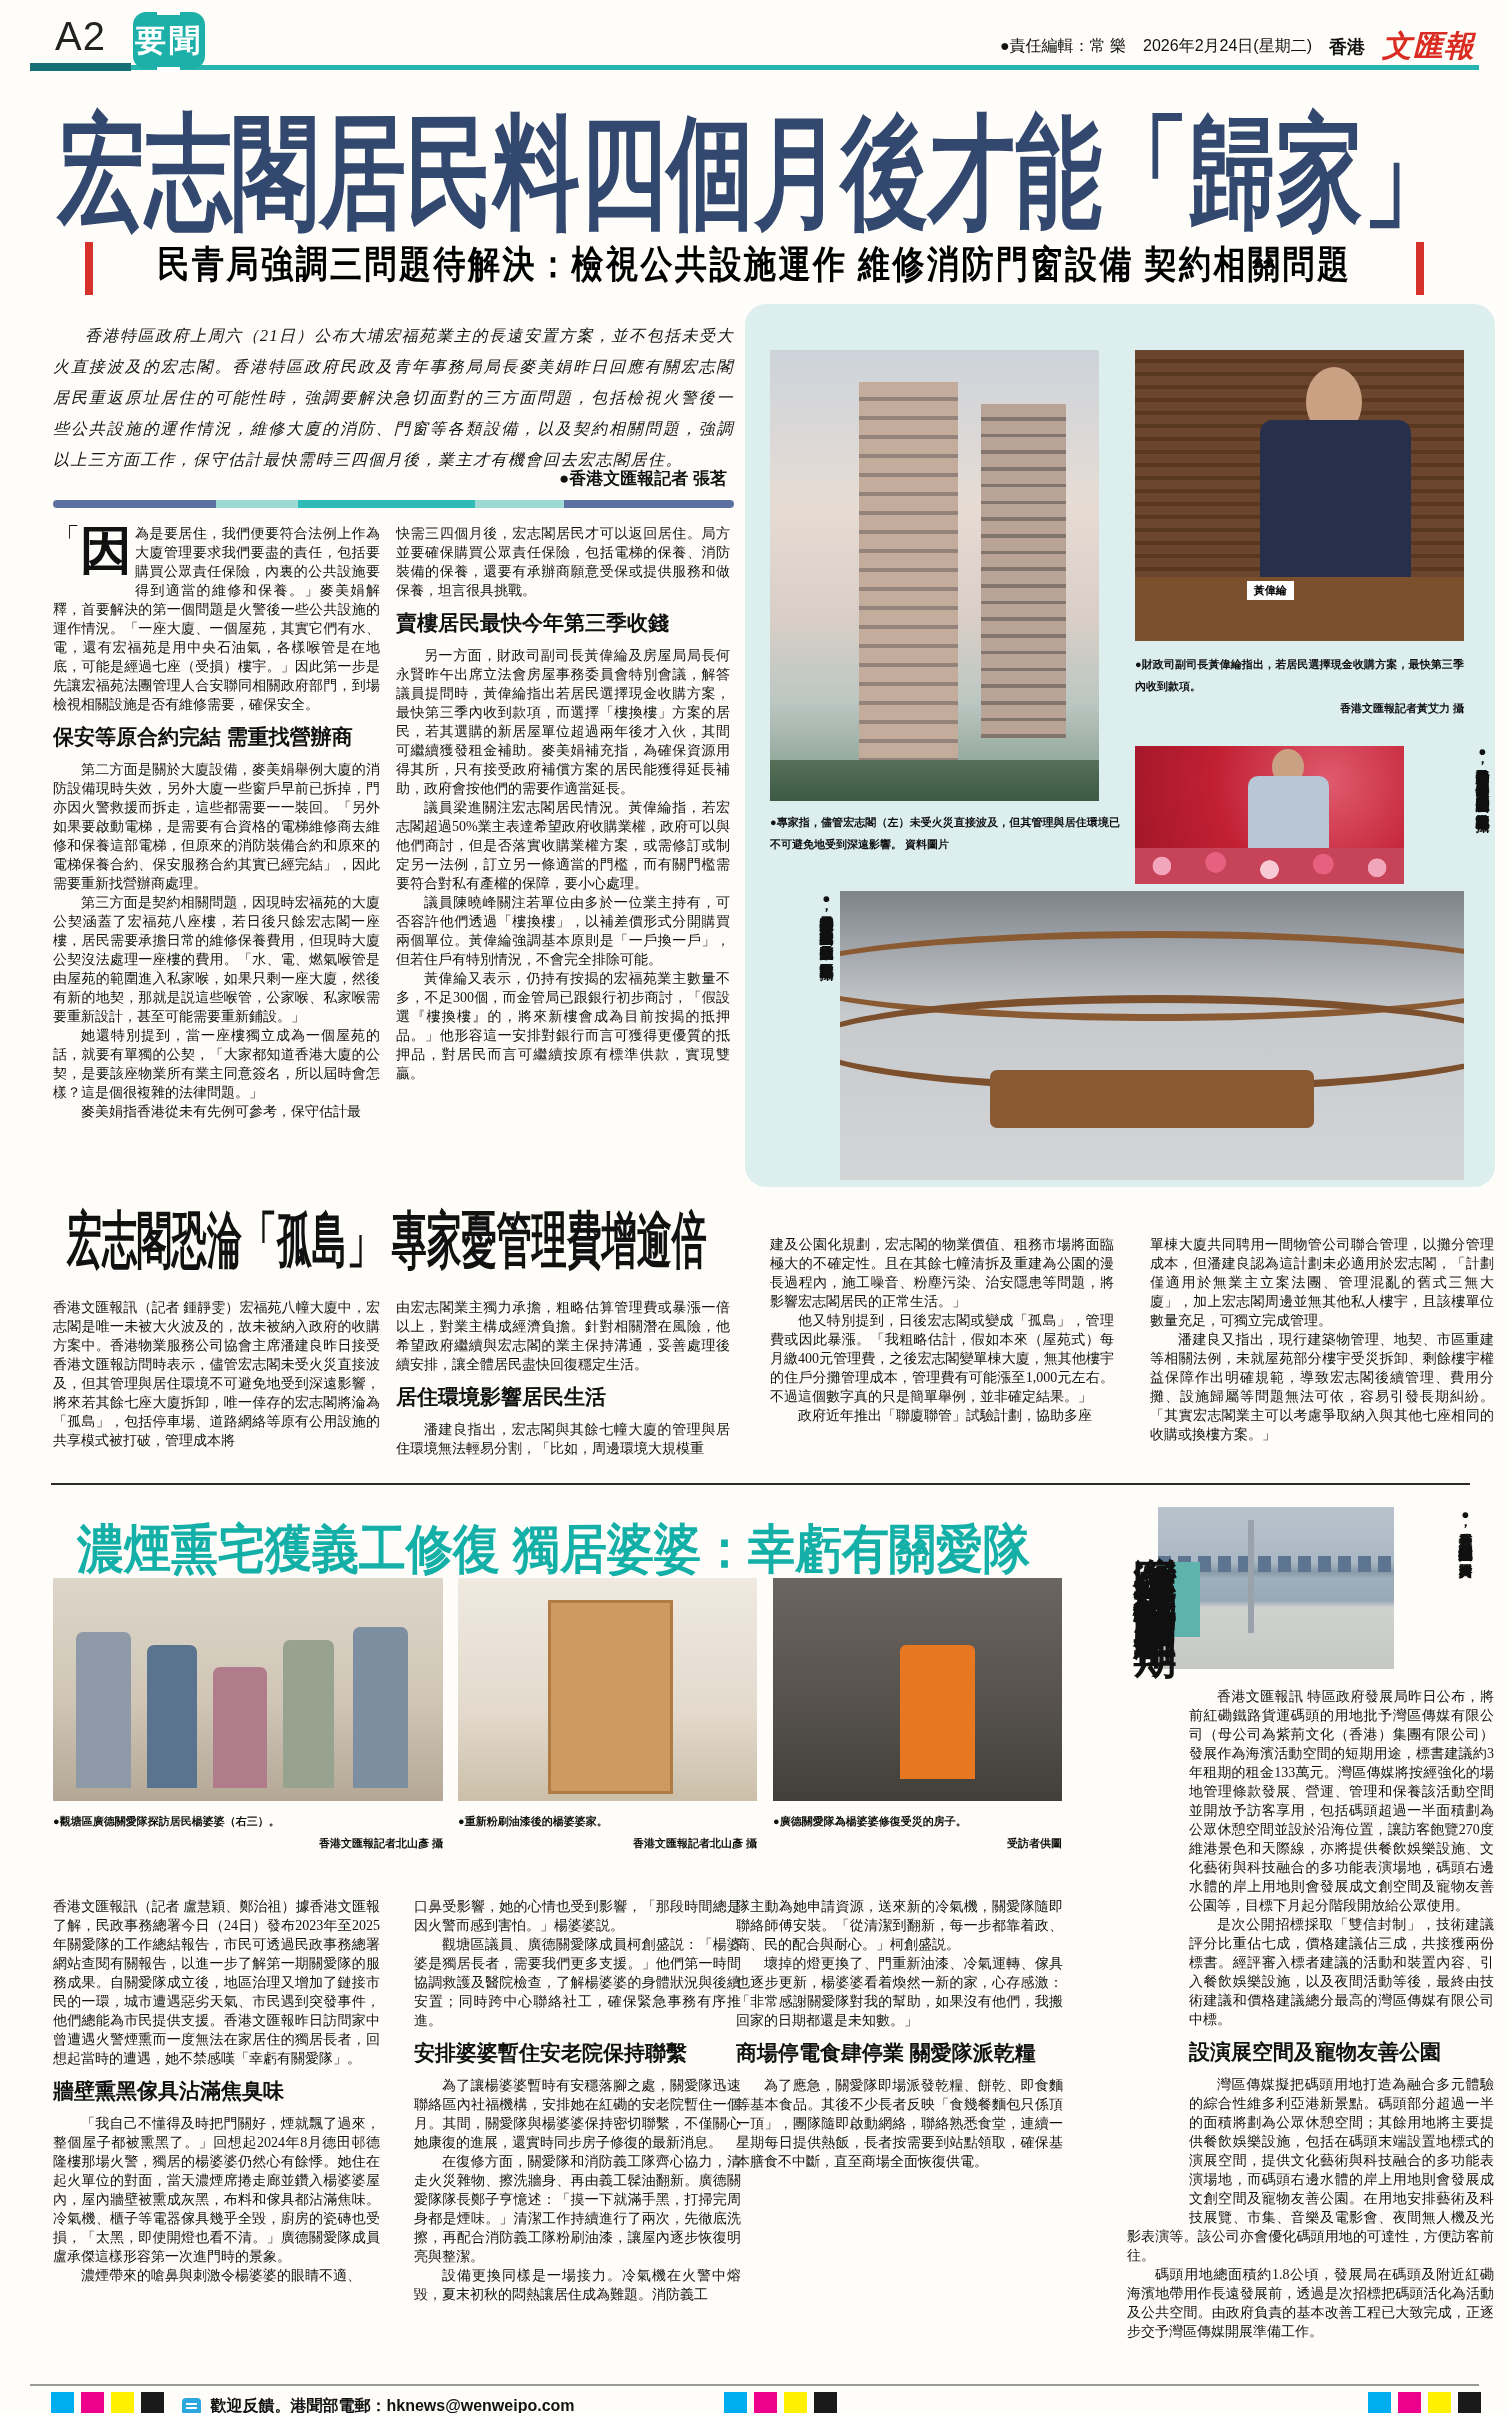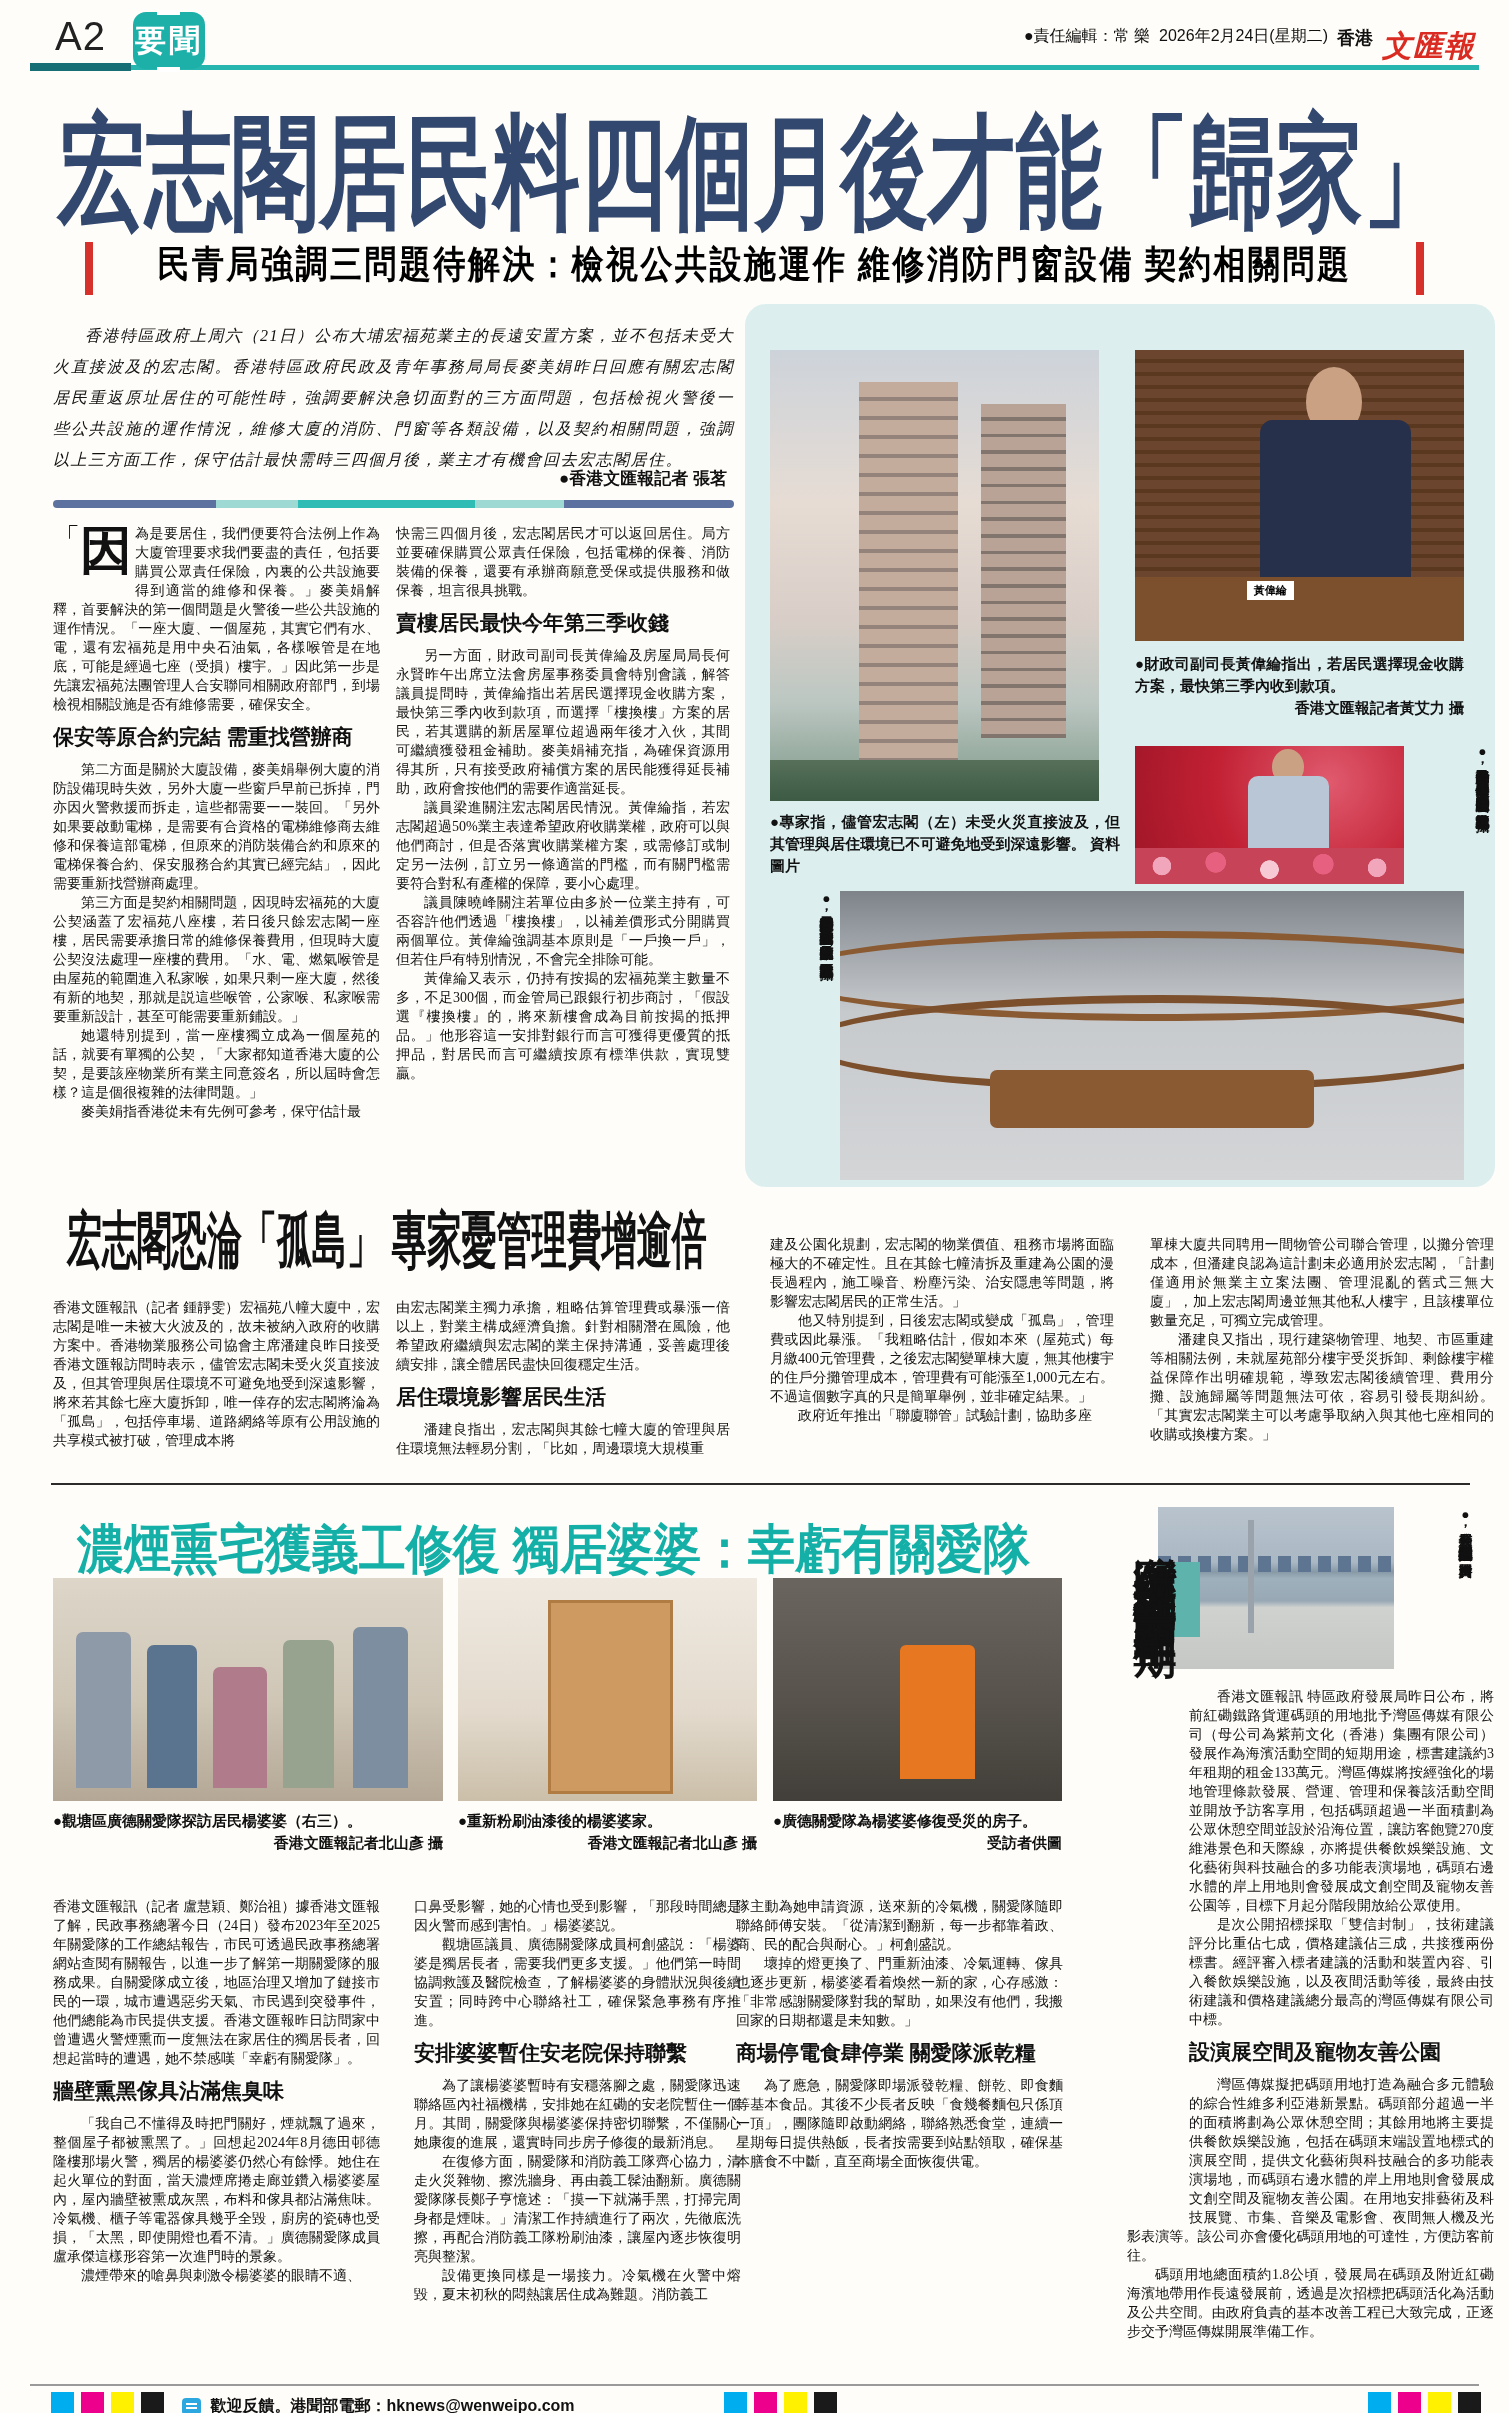--- a/index.html
+++ b/index.html
@@ -6,21 +6,21 @@
   #page{position:relative;width:1510px;height:2413px;background:#fffdf9;overflow:hidden;
         font-family:"Liberation Serif","DejaVu Serif",serif;color:#111;}
   .abs{position:absolute;}
   .sans{font-family:"Liberation Sans","DejaVu Sans",sans-serif;}
   
   .page-no{font-size:40px;color:#222;letter-spacing:1px;}
   .badge{width:72px;height:57px;background:#1db0a9;border-radius:13px;color:#fff;
          display:flex;align-items:center;justify-content:center;font-size:31px;font-weight:bold;
          letter-spacing:3px;z-index:5;}
   .badge .notch{position:absolute;width:23px;height:5px;background:#ffffff;left:24px;}
-  .hdr-right{font-size:16px;color:#111;display:flex;align-items:flex-start;gap:9px;white-space:nowrap;}
+  .hdr-right{font-size:16px;color:#111;display:flex;align-items:center;gap:17px;white-space:nowrap;}
   .dot-teal{color:#1db0a9;}
   .masthead{color:#d92b21;font-size:30px;font-weight:bold;font-style:italic;letter-spacing:1px;}
   .rule-teal-main{height:5px;background:#27b6af;}
   .rule-teal-dark{height:8px;background:#176e74;}
   
   .main-headline{font-size:87px;font-weight:bold;color:#33486e;white-space:nowrap;
                  transform:scaleY(1.42);transform-origin:top left;letter-spacing:0px;}
   .sub-headline{font-size:32px;font-weight:bold;color:#000;white-space:nowrap;text-align:center;
                 transform:scaleY(1.18);transform-origin:top center;letter-spacing:2.5px;}
   .red-tick{width:8px;height:53px;background:#d6322b;}
@@ -35,21 +35,21 @@
   .btxt p{margin:0;text-indent:2em;}
   .btxt p.p-noindent{text-indent:0;}
   .col-subhead{font-family:"Liberation Sans","DejaVu Sans",sans-serif;font-size:21px;font-weight:bold;
                text-align:left;margin:10px 0;text-indent:0;line-height:1.25;}
   .dropcap-box{float:left;width:76px;height:64px;margin:1px 6px 0 0;}
   .dropcap-q{font-size:27px;vertical-align:top;line-height:1;}
   .dropcap-c{font-size:52px;font-weight:bold;line-height:1;}
   
   .photo-panel{background:#dcefee;border-radius:21px;}
   .photo{overflow:hidden;position:absolute;}
-  .cap{font-family:"Liberation Sans","DejaVu Sans",sans-serif;font-size:15px;line-height:22px;
+  .cap{font-family:"Liberation Sans","DejaVu Sans",sans-serif;font-size:11px;line-height:22px;
        font-weight:bold;text-align:justify;}
   .cap .credit{font-weight:bold;}
   .credit-line{display:block;text-align:right;}
   .vtext{writing-mode:vertical-rl;font-family:"Liberation Sans","DejaVu Sans",sans-serif;
          font-size:13.7px;line-height:20px;font-weight:bold;}
   
   .ph-buildings{background:linear-gradient(180deg,#cdd3da 0%,#e6dcd4 34%,#d8cec7 60%,#bcc7c2 78%,#93a89c 92%,#7d9486 100%);}
   .tower{position:absolute;background:repeating-linear-gradient(180deg,#c3ac9c 0 15px,#93837b 15px 19px);}
   .tower.t2{background:repeating-linear-gradient(180deg,#b8a396 0 13px,#82756e 13px 16.7px);}
   .green-strip{position:absolute;background:linear-gradient(180deg,#57705a,#3c5a44);}

